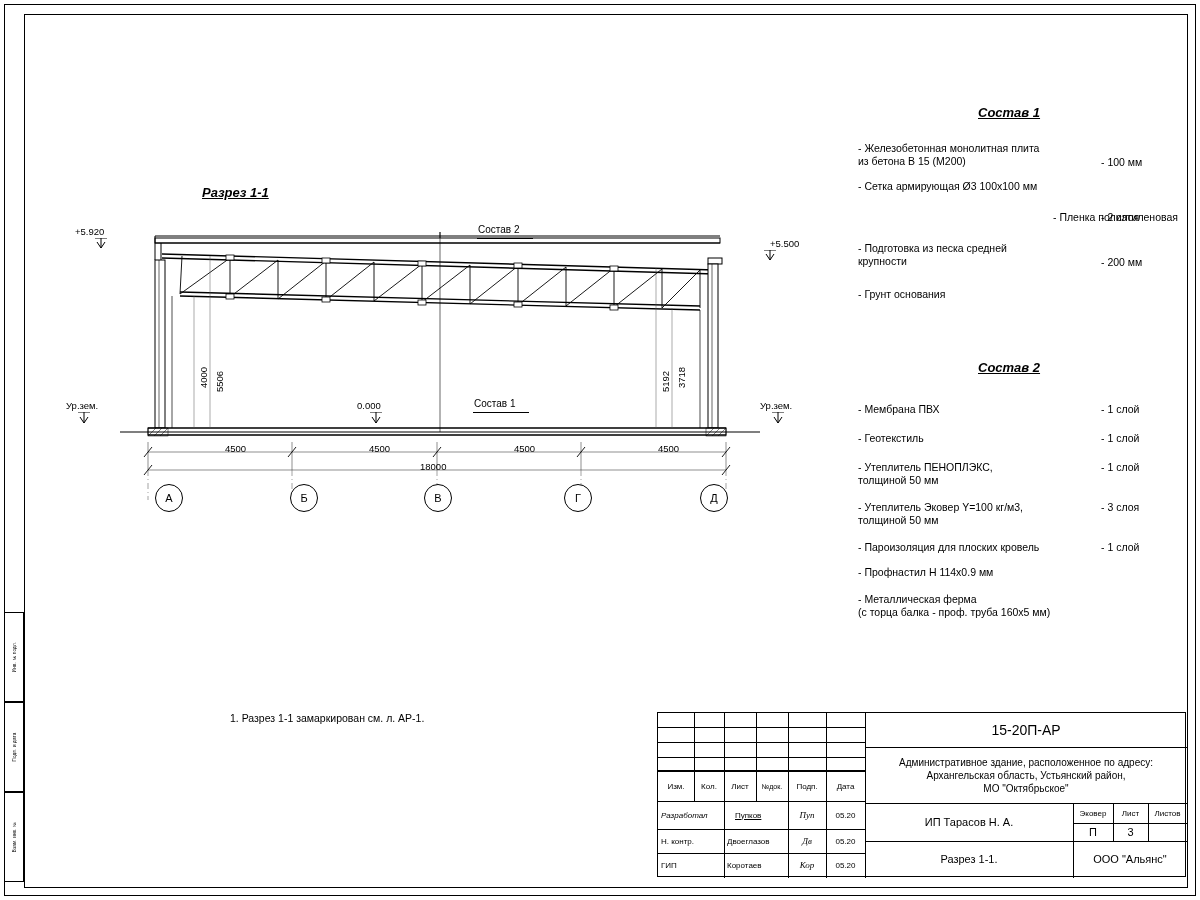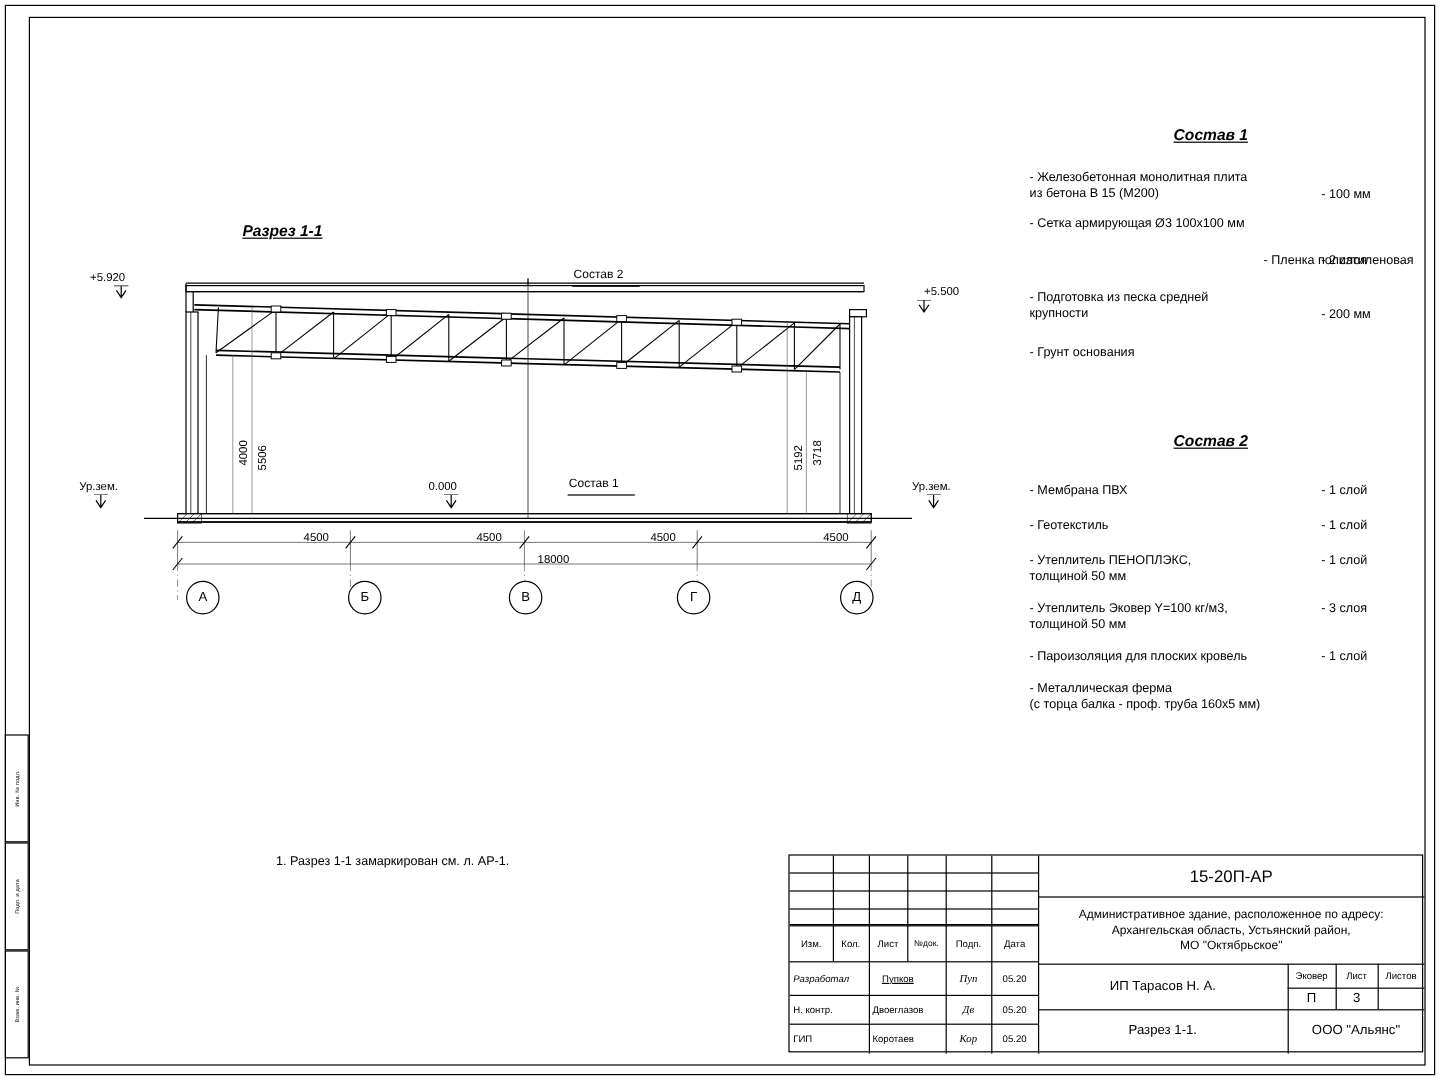--- a/index.html
+++ b/index.html
@@ -35,21 +35,21 @@
   .spec-row .val{position:absolute;left:243px;top:0;white-space:nowrap;}
 
   
   #draw{position:absolute;left:60px;top:170px;width:740px;height:360px;}
 
   
   .bub{position:absolute;width:26px;height:26px;border:1px solid #000;border-radius:50%;
        font-size:11px;display:flex;align-items:center;justify-content:center;background:#fff;}
 
   
-  .dim{position:absolute;font-size:9.5px;color:#000;margin-left:28px;}
+  .dim{position:absolute;font-size:9.5px;color:#000;}
   .dimv{position:absolute;font-size:9.5px;color:#000;transform-origin:0 0;transform:rotate(-90deg);}
 
   
   .elev{position:absolute;font-size:9.5px;}
 
   
   .note{position:absolute;font-size:10.5px;}
 
   
   #tb{position:absolute;left:657px;top:712px;width:529px;height:165px;border:1.4px solid #000;box-sizing:border-box;}
@@ -297,20 +297,24 @@
     </div>
     <div class="spec-row" style="margin-top:14px;">
       <span class="lbl" style="white-space:pre-line;">- Утеплитель Эковер Y=100 кг/м3,
    толщиной 50 мм</span>
       <span class="val">- 3 слоя</span>
     </div>
     <div class="spec-row" style="margin-top:14px;">
       <span class="lbl" style="white-space:pre-line;">- Пароизоляция для плоских кровель</span>
       <span class="val">- 1 слой</span>
     </div>
+    <div class="spec-row" style="margin-top:12px;">
+      <span class="lbl" style="white-space:pre-line;">- Профнастил Н 114х0.9 мм</span>
+      <span class="val"></span>
+    </div>
     <div class="spec-row" style="margin-top:14px;">
       <span class="lbl" style="white-space:pre-line;">- Металлическая ферма
   (с торца балка - проф. труба 160х5 мм)</span>
       <span class="val"></span>
     </div>
   </div>
 
   <div id="tb">
 
     <div class="cell bb" style="left:0;top:0;width:207px;height:58px;"></div>

